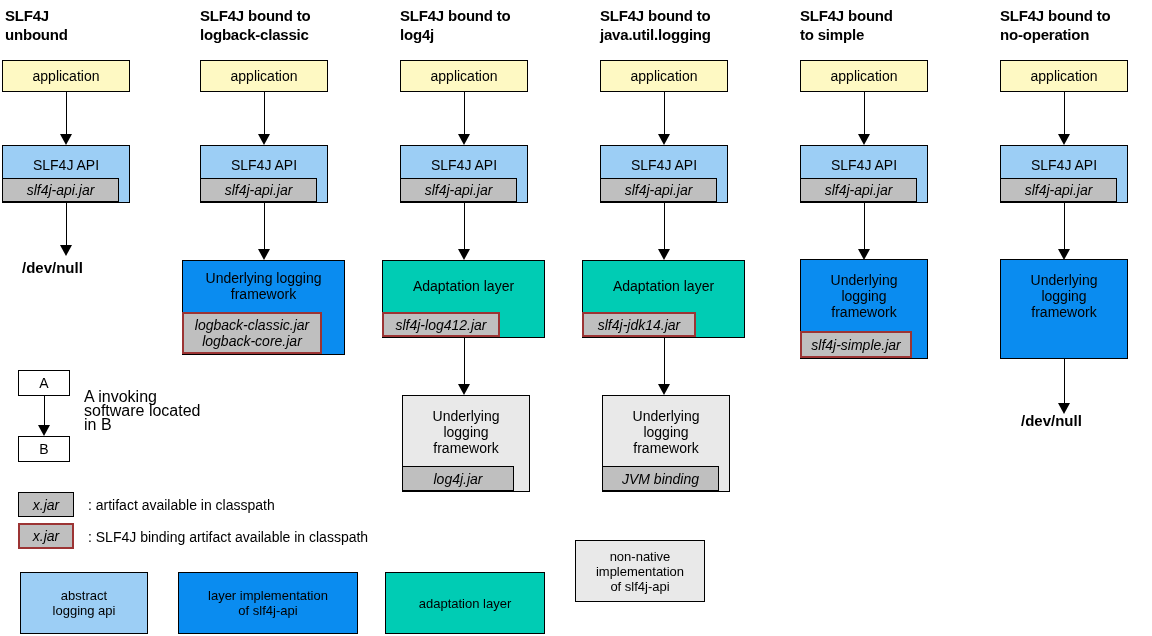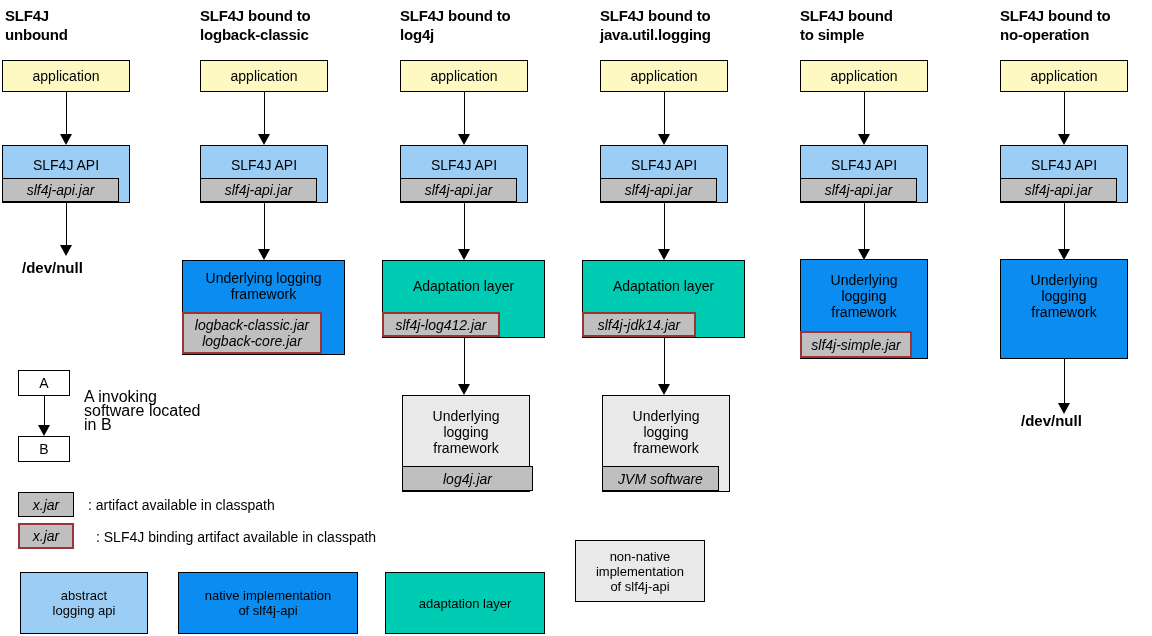--- a/index.html
+++ b/index.html
@@ -121,21 +121,21 @@
   <div class="jar binding" style="left:382px;top:312px;width:118px;height:25px;">slf4j-log412.jar</div>
   <div class="arrow" style="left:400px;top:337px;width:128px;height:58px;">
     <div class="shaft" style="height:47px;"></div>
       <div class="head" style="top:47px;"></div>
   </div>
   <div class="box lightgray" style="left:402px;top:395px;width:128px;height:97px;">
     <div class="cap" style="padding-bottom:26px;white-space:pre-line;">Underlying
 logging
 framework</div>
   </div>
-  <div class="jar" style="left:402px;top:466px;width:131px;height:25px;">log4j.jar</div>
+  <div class="jar" style="left:402px;top:466px;width:112px;height:25px;">log4j.jar</div>
 
   <div class="box green" style="left:600px;top:60px;width:128px;height:32px;">
     <div class="cap">application</div>
   </div>
   <div class="arrow" style="left:600px;top:92px;width:128px;height:53px;">
     <div class="shaft" style="height:42px;"></div>
       <div class="head" style="top:42px;"></div>
   </div>
   <div class="box lightblue" style="left:600px;top:145px;width:128px;height:58px;">
     <div class="cap" style="padding-bottom:22px;">SLF4J API</div>
@@ -151,21 +151,21 @@
   <div class="jar binding" style="left:582px;top:312px;width:114px;height:25px;">slf4j-jdk14.jar</div>
   <div class="arrow" style="left:600px;top:337px;width:128px;height:58px;">
     <div class="shaft" style="height:47px;"></div>
       <div class="head" style="top:47px;"></div>
   </div>
   <div class="box lightgray" style="left:602px;top:395px;width:128px;height:97px;">
     <div class="cap" style="padding-bottom:26px;white-space:pre-line;">Underlying
 logging
 framework</div>
   </div>
-  <div class="jar" style="left:602px;top:466px;width:117px;height:25px;">JVM software</div>
+  <div class="jar" style="left:602px;top:466px;width:117px;height:25px;">JVM binding</div>
 
   <div class="box green" style="left:800px;top:60px;width:128px;height:32px;">
     <div class="cap">application</div>
   </div>
   <div class="arrow" style="left:800px;top:92px;width:128px;height:53px;">
     <div class="shaft" style="height:42px;"></div>
       <div class="head" style="top:42px;"></div>
   </div>
   <div class="box lightblue" style="left:800px;top:145px;width:128px;height:58px;">
     <div class="cap" style="padding-bottom:22px;">SLF4J API</div>
@@ -219,24 +219,24 @@
     <div class="cap">B</div>
   </div>
   <div class="legend-text" style="left:84px;top:390px;">A invoking
 software located
 in B</div>
 
   <div class="jar" style="left:18px;top:492px;width:56px;height:25px;">x.jar</div>
   <div class="legend-text big" style="left:88px;top:497px;">: artifact available in classpath</div>
 
   <div class="jar binding" style="left:18px;top:523px;width:56px;height:26px;">x.jar</div>
-  <div class="legend-text big" style="left:96px;top:529px;">: SLF4J binding artifact available in classpath</div>
+  <div class="legend-text big" style="left:88px;top:529px;">: SLF4J binding artifact available in classpath</div>
 
   <div class="swatch lightblue" style="left:20px;top:572px;width:128px;height:62px;">abstract
 logging api</div>
-  <div class="swatch brightblue" style="left:178px;top:572px;width:180px;height:62px;">native implementation
+  <div class="swatch brightblue" style="left:178px;top:572px;width:180px;height:62px;">layer implementation
 of slf4j-api</div>
   <div class="swatch teal" style="left:385px;top:572px;width:160px;height:62px;">adaptation layer</div>
   <div class="swatch lightgray" style="left:575px;top:540px;width:130px;height:62px;">non-native
 implementation
 of slf4j-api</div>
 
 </div>
 
 </body></html>

